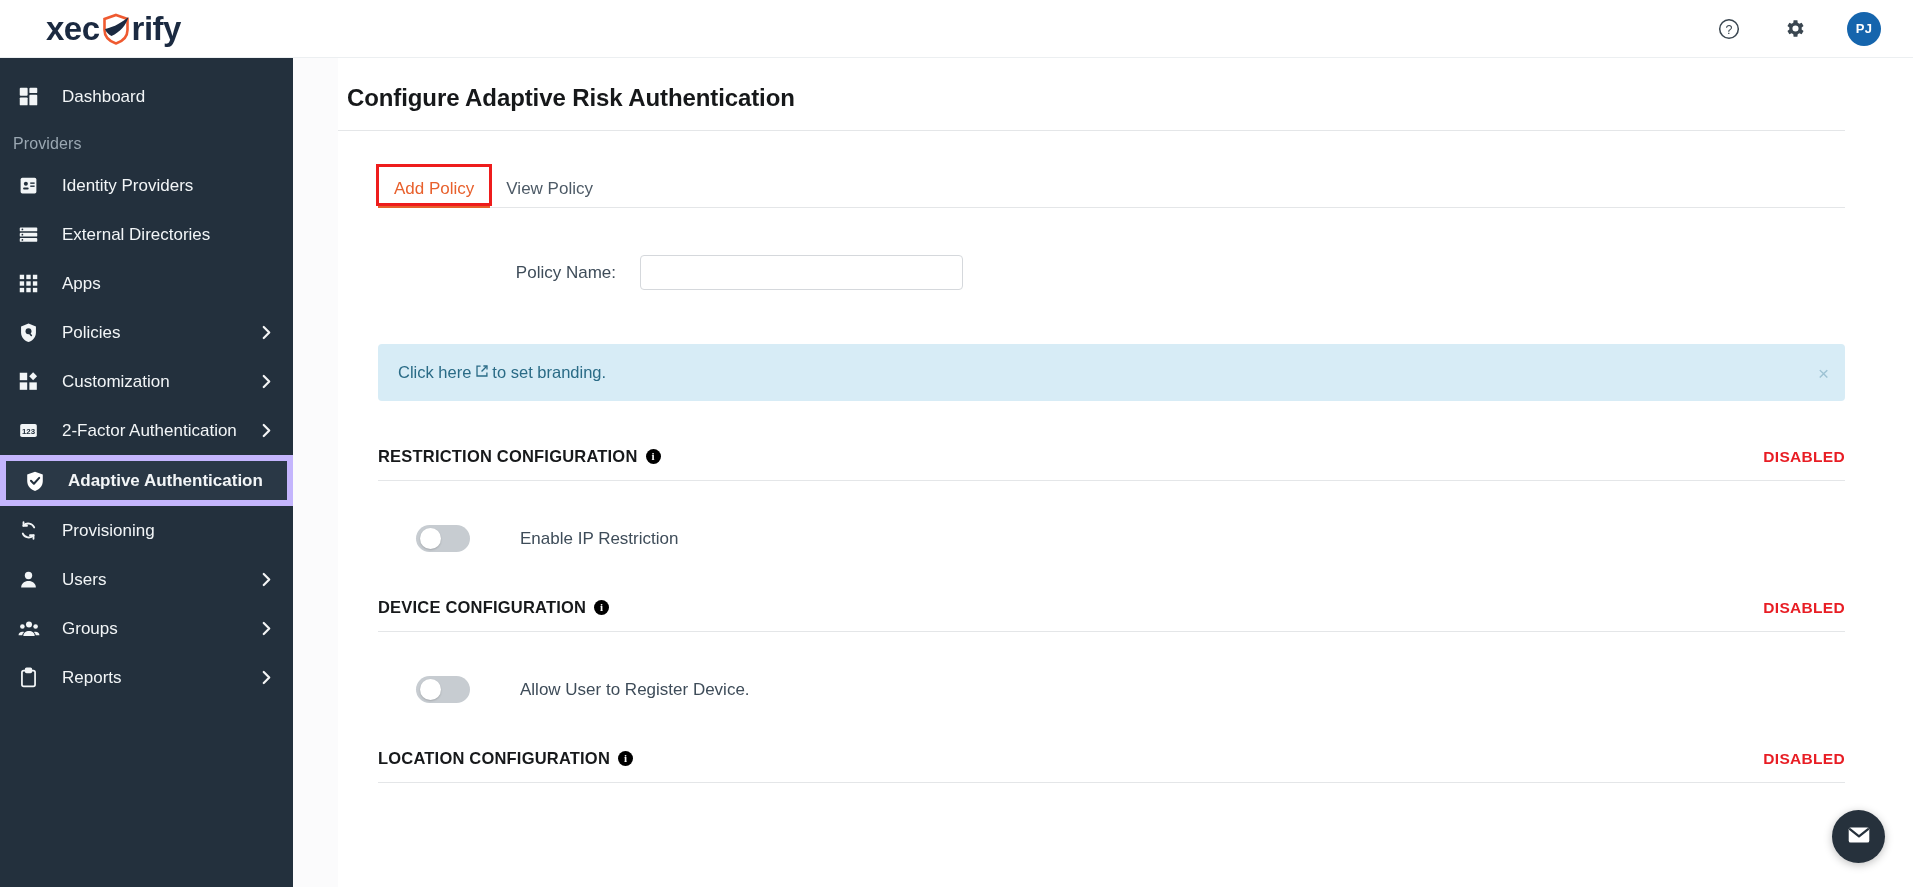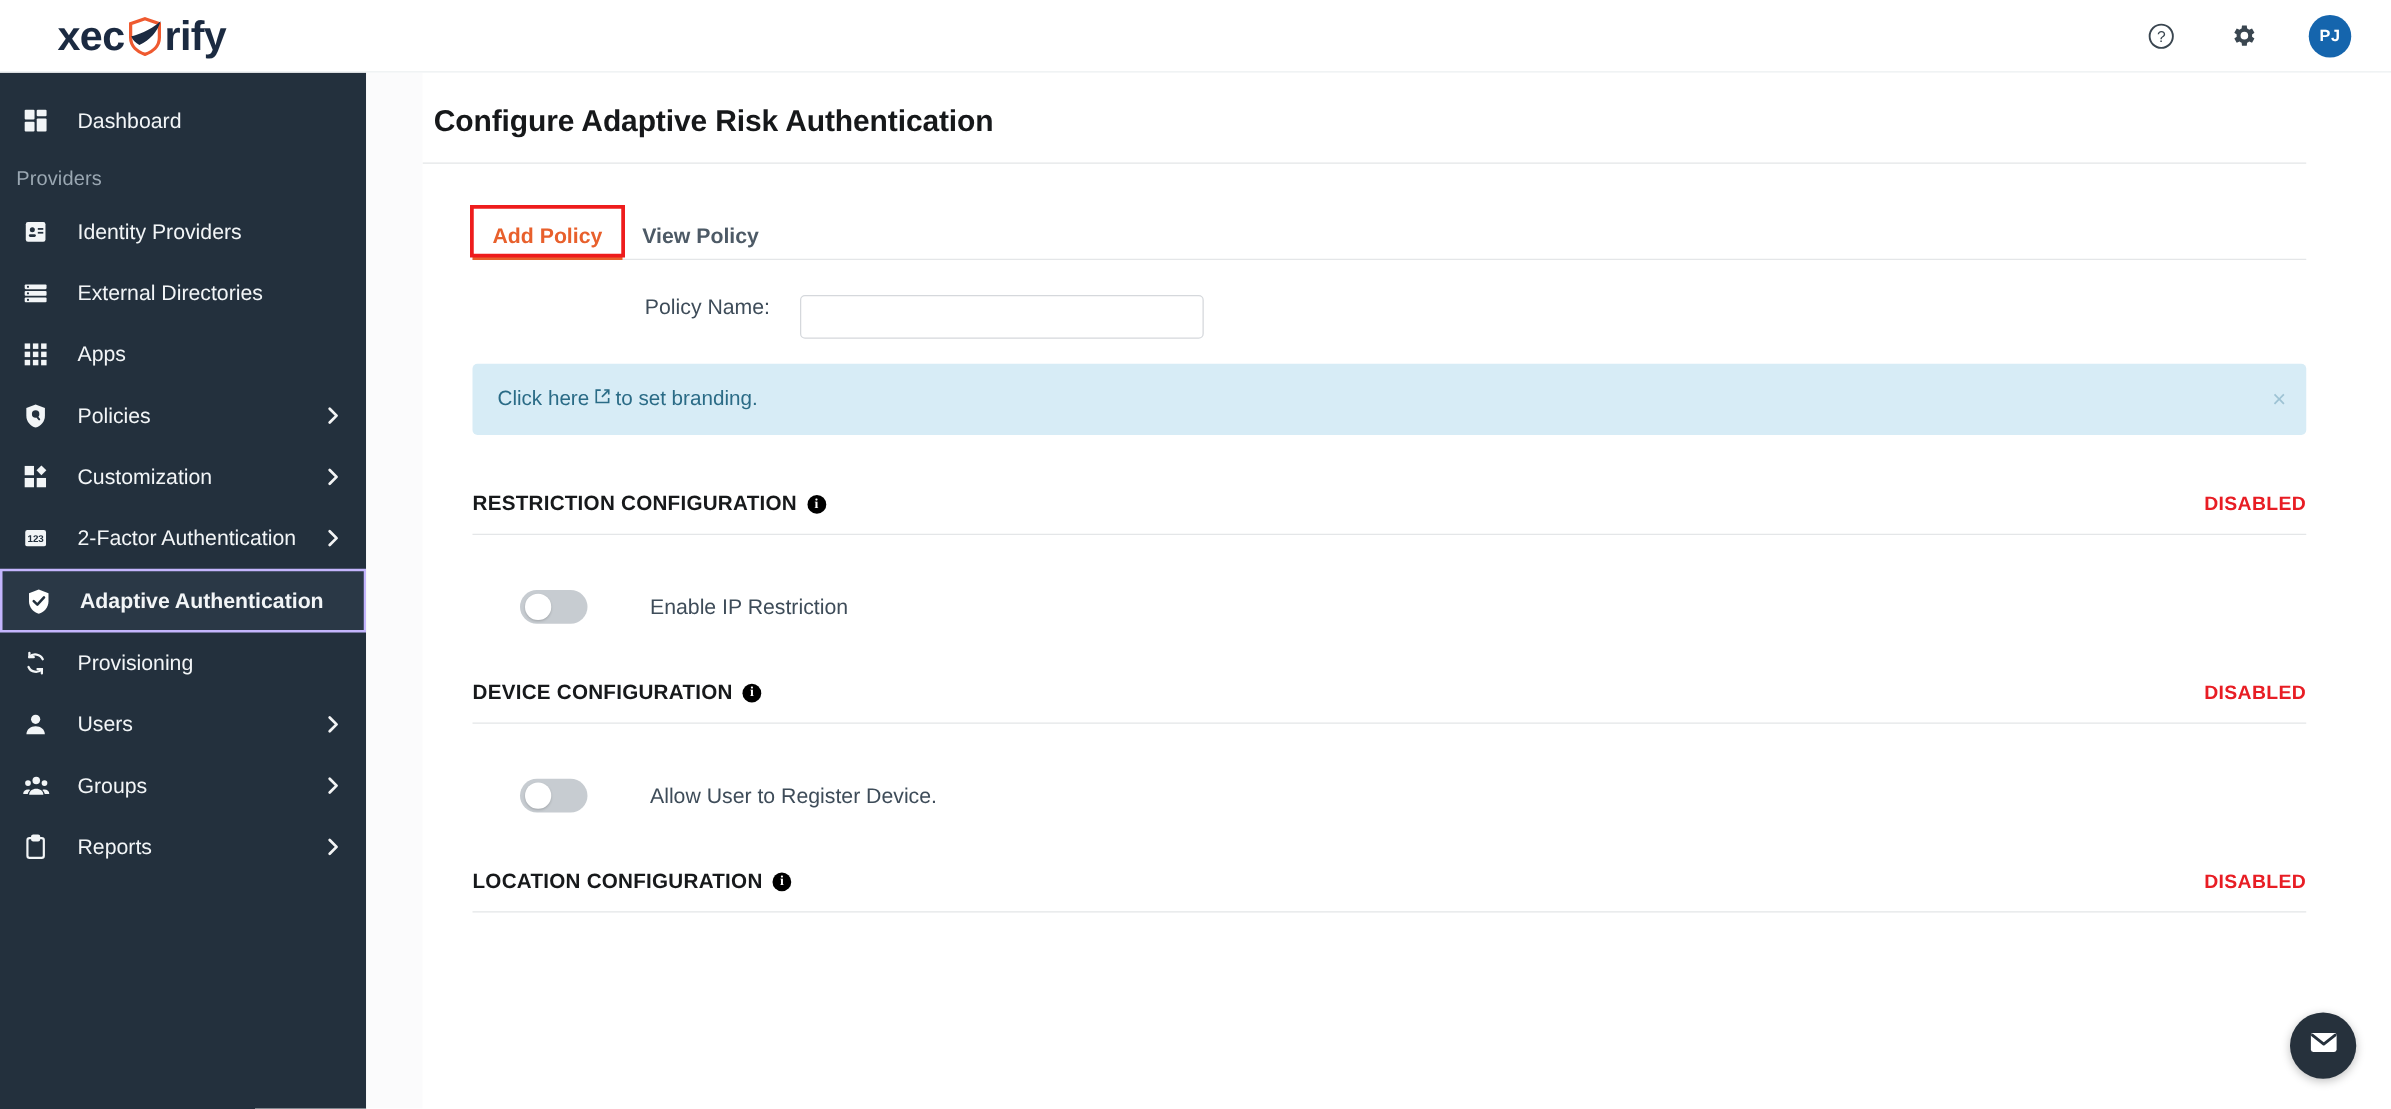--- a/index.html
+++ b/index.html
@@ -64,21 +64,21 @@
     position: relative;
   }
   .nav-item .ico {
     width: 30px; min-width: 30px; height: 24px;
     display: flex; align-items: center; justify-content: flex-start;
     margin-right: 14px;
   }
   .nav-item .lbl { flex: 1; white-space: nowrap; }
   .nav-item .chev { width: 14px; display: flex; align-items: center; justify-content: center; opacity: .95; }
   .nav-item.active {
-    border: 2px solid #c4b5fd;
+    border: 6px solid #c4b5fd;
     background: #2a3846;
     font-weight: 700;
     height: 51px;
   }
   .nav-item.active .lbl { font-weight: 700; }
   .nav-section {
     color: #9aa7b2; font-size: 16px;
     padding: 14px 0 8px 13px;
     letter-spacing: .1px;
   }
@@ -100,41 +100,40 @@
     letter-spacing: -.1px;
   }
   .title-rule { height: 1px; background: #e4e6e8; margin-right: 68px; }
 
   .tabs {
     display: flex; align-items: flex-end;
     margin: 33px 68px 0 40px;
     border-bottom: 1px solid #e4e6e8;
     height: 44px;
     position: relative;
-    font-weight: bold;
   }
   .tab {
     padding: 0 16px 10px 16px;
     font-size: 17px; color: #4d5a66;
     cursor: pointer; position: relative;
     line-height: 1;
   }
   .tab.active { color: #e8602c; }
   .tab.active .tab-underline {
     position: absolute; left: 0; right: 0; bottom: -1px; height: 3px; background: #e8602c;
   }
   .tab.active .tab-highlight {
     position: absolute; left: -2px; right: -2px; top: -16px; bottom: 1px;
     border: 3px solid #ee1c1c; pointer-events: none;
   }
 
   .form-row {
-    display: flex; align-items: flex-start;
-    margin: 28px 68px 0 40px;
-    padding-bottom: 20px;
+    display: flex; align-items: center;
+    margin: 47px 68px 0 40px;
+    padding-bottom: 54px;
   }
   .form-label {
     width: 262px; min-width: 262px;
     text-align: right; padding-right: 24px;
     font-size: 17px; color: #3e4c59;
   }
   .text-input {
     width: 323px; height: 35px;
     border: 1px solid #d5d8dc; border-radius: 4px;
     padding: 0 10px; font-size: 15px;

